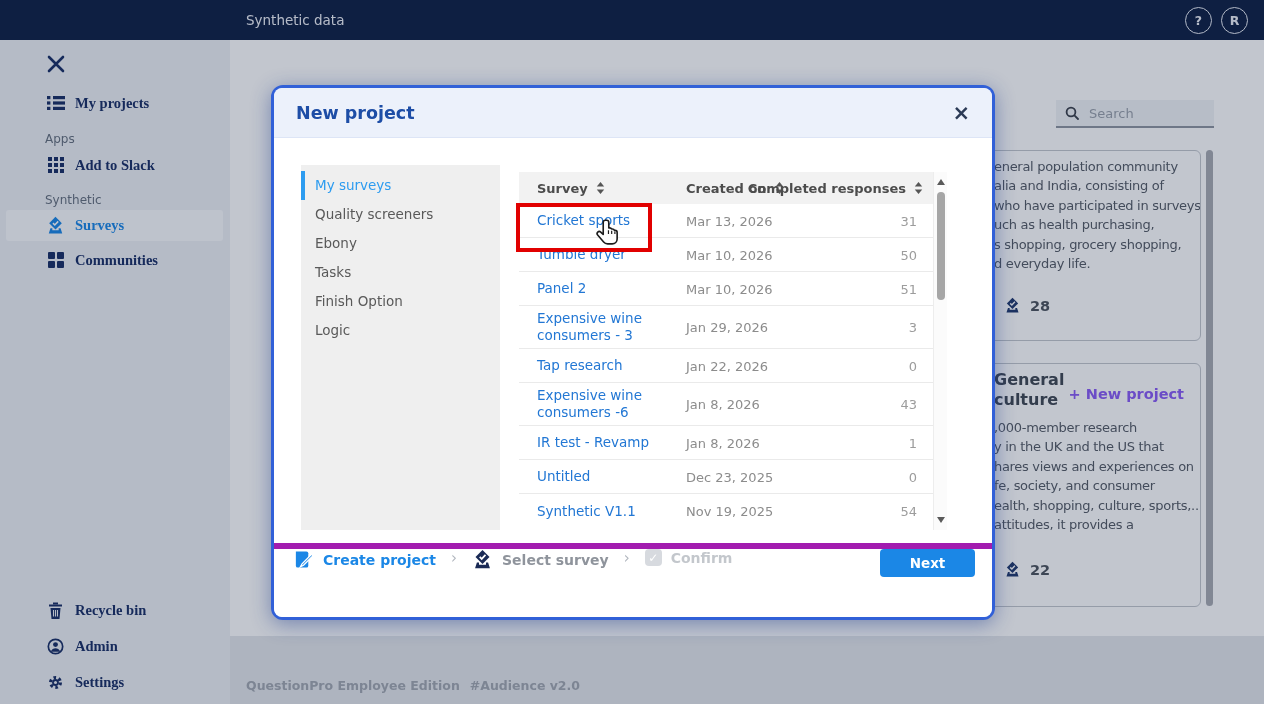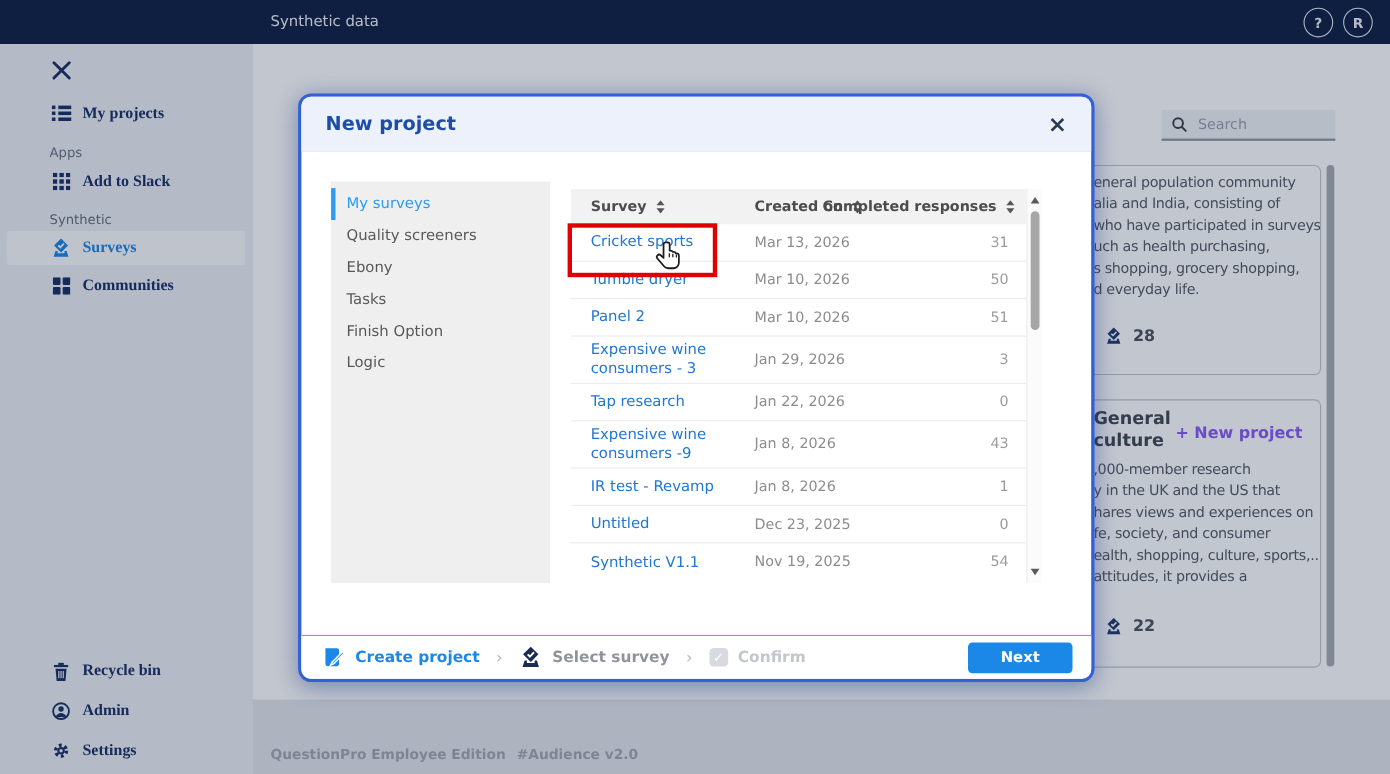--- a/index.html
+++ b/index.html
@@ -81,22 +81,22 @@
          border-bottom:1px solid #eaeaea;}
   .tname{margin-left:18px;width:128px;font-size:13.5px;color:#2277d4;line-height:17px;cursor:pointer;text-decoration:none;}
   .tdate{position:absolute;left:167px;top:50%;transform:translateY(-50%);font-size:13px;color:#8c8c8c;}
   .tresp{position:absolute;right:16px;top:50%;transform:translateY(-50%);font-size:13px;color:#9c9c9c;}
   .mscroll{position:absolute;left:659px;top:34px;width:14px;height:358px;background:#fbfbfb;border-left:1px solid #ededed;}
   .scroll-up{position:absolute;top:7px;left:3px;width:0;height:0;border-left:4px solid transparent;
          border-right:4px solid transparent;border-bottom:6px solid #5a5a5a;}
   .scroll-down{position:absolute;bottom:7px;left:3px;width:0;height:0;border-left:4px solid transparent;
          border-right:4px solid transparent;border-top:6px solid #5a5a5a;}
   .scroll-thumb{position:absolute;left:3px;top:20px;width:8px;height:108px;background:#a6a6a6;border-radius:4px;}
-  .modal-foot{position:absolute;left:0;right:0;bottom:0;height:40px;border-top:1px solid #a21caf;
-         display:flex;align-items:center;padding:0 17px 0 19px;background:#fff;border-radius:0 0 8px 8px;}
+  .modal-foot{position:absolute;left:0;right:0;bottom:0;height:74px;border-top:6px solid #a21caf;
+         display:flex;align-items:flex-start;padding:0 17px 0 19px;background:#fff;border-radius:0 0 8px 8px;}
   .step{display:flex;align-items:center;gap:9px;font-size:14px;font-weight:600;}
   .step-sep{color:#b0b5bd;font-size:15px;margin:0 15px;}
   .step-create{color:#1B87E6;} .step-select{color:#8f949c;} .step-confirm{color:#c3c7cc;}
   .chk{width:17px;height:17px;background:#d7dadf;border-radius:4px;color:#fff;font-size:12px;
          display:flex;align-items:center;justify-content:center;}
   .next-btn{margin-left:auto;width:95px;height:28px;background:#1B87E6;color:#fff;font-size:13.5px;
          font-weight:600;border:0;border-radius:4px;display:flex;align-items:center;justify-content:center;cursor:pointer;}
 
   
   .red-box{position:absolute;left:516px;top:203px;width:136px;height:49px;border:4px solid #e10000;z-index:40;}
@@ -362,21 +362,21 @@
           <a class="tname">Expensive wine consumers - 3</a>
           <span class="tdate">Jan 29, 2026</span>
           <span class="tresp">3</span>
         </div>
         <div class="trow">
           <a class="tname">Tap research</a>
           <span class="tdate">Jan 22, 2026</span>
           <span class="tresp">0</span>
         </div>
         <div class="trow">
-          <a class="tname">Expensive wine consumers -9</a>
+          <a class="tname">Expensive wine consumers -6</a>
           <span class="tdate">Jan 8, 2026</span>
           <span class="tresp">43</span>
         </div>
         <div class="trow">
           <a class="tname">IR test - Revamp</a>
           <span class="tdate">Jan 8, 2026</span>
           <span class="tresp">1</span>
         </div>
         <div class="trow">
           <a class="tname">Untitled</a>

